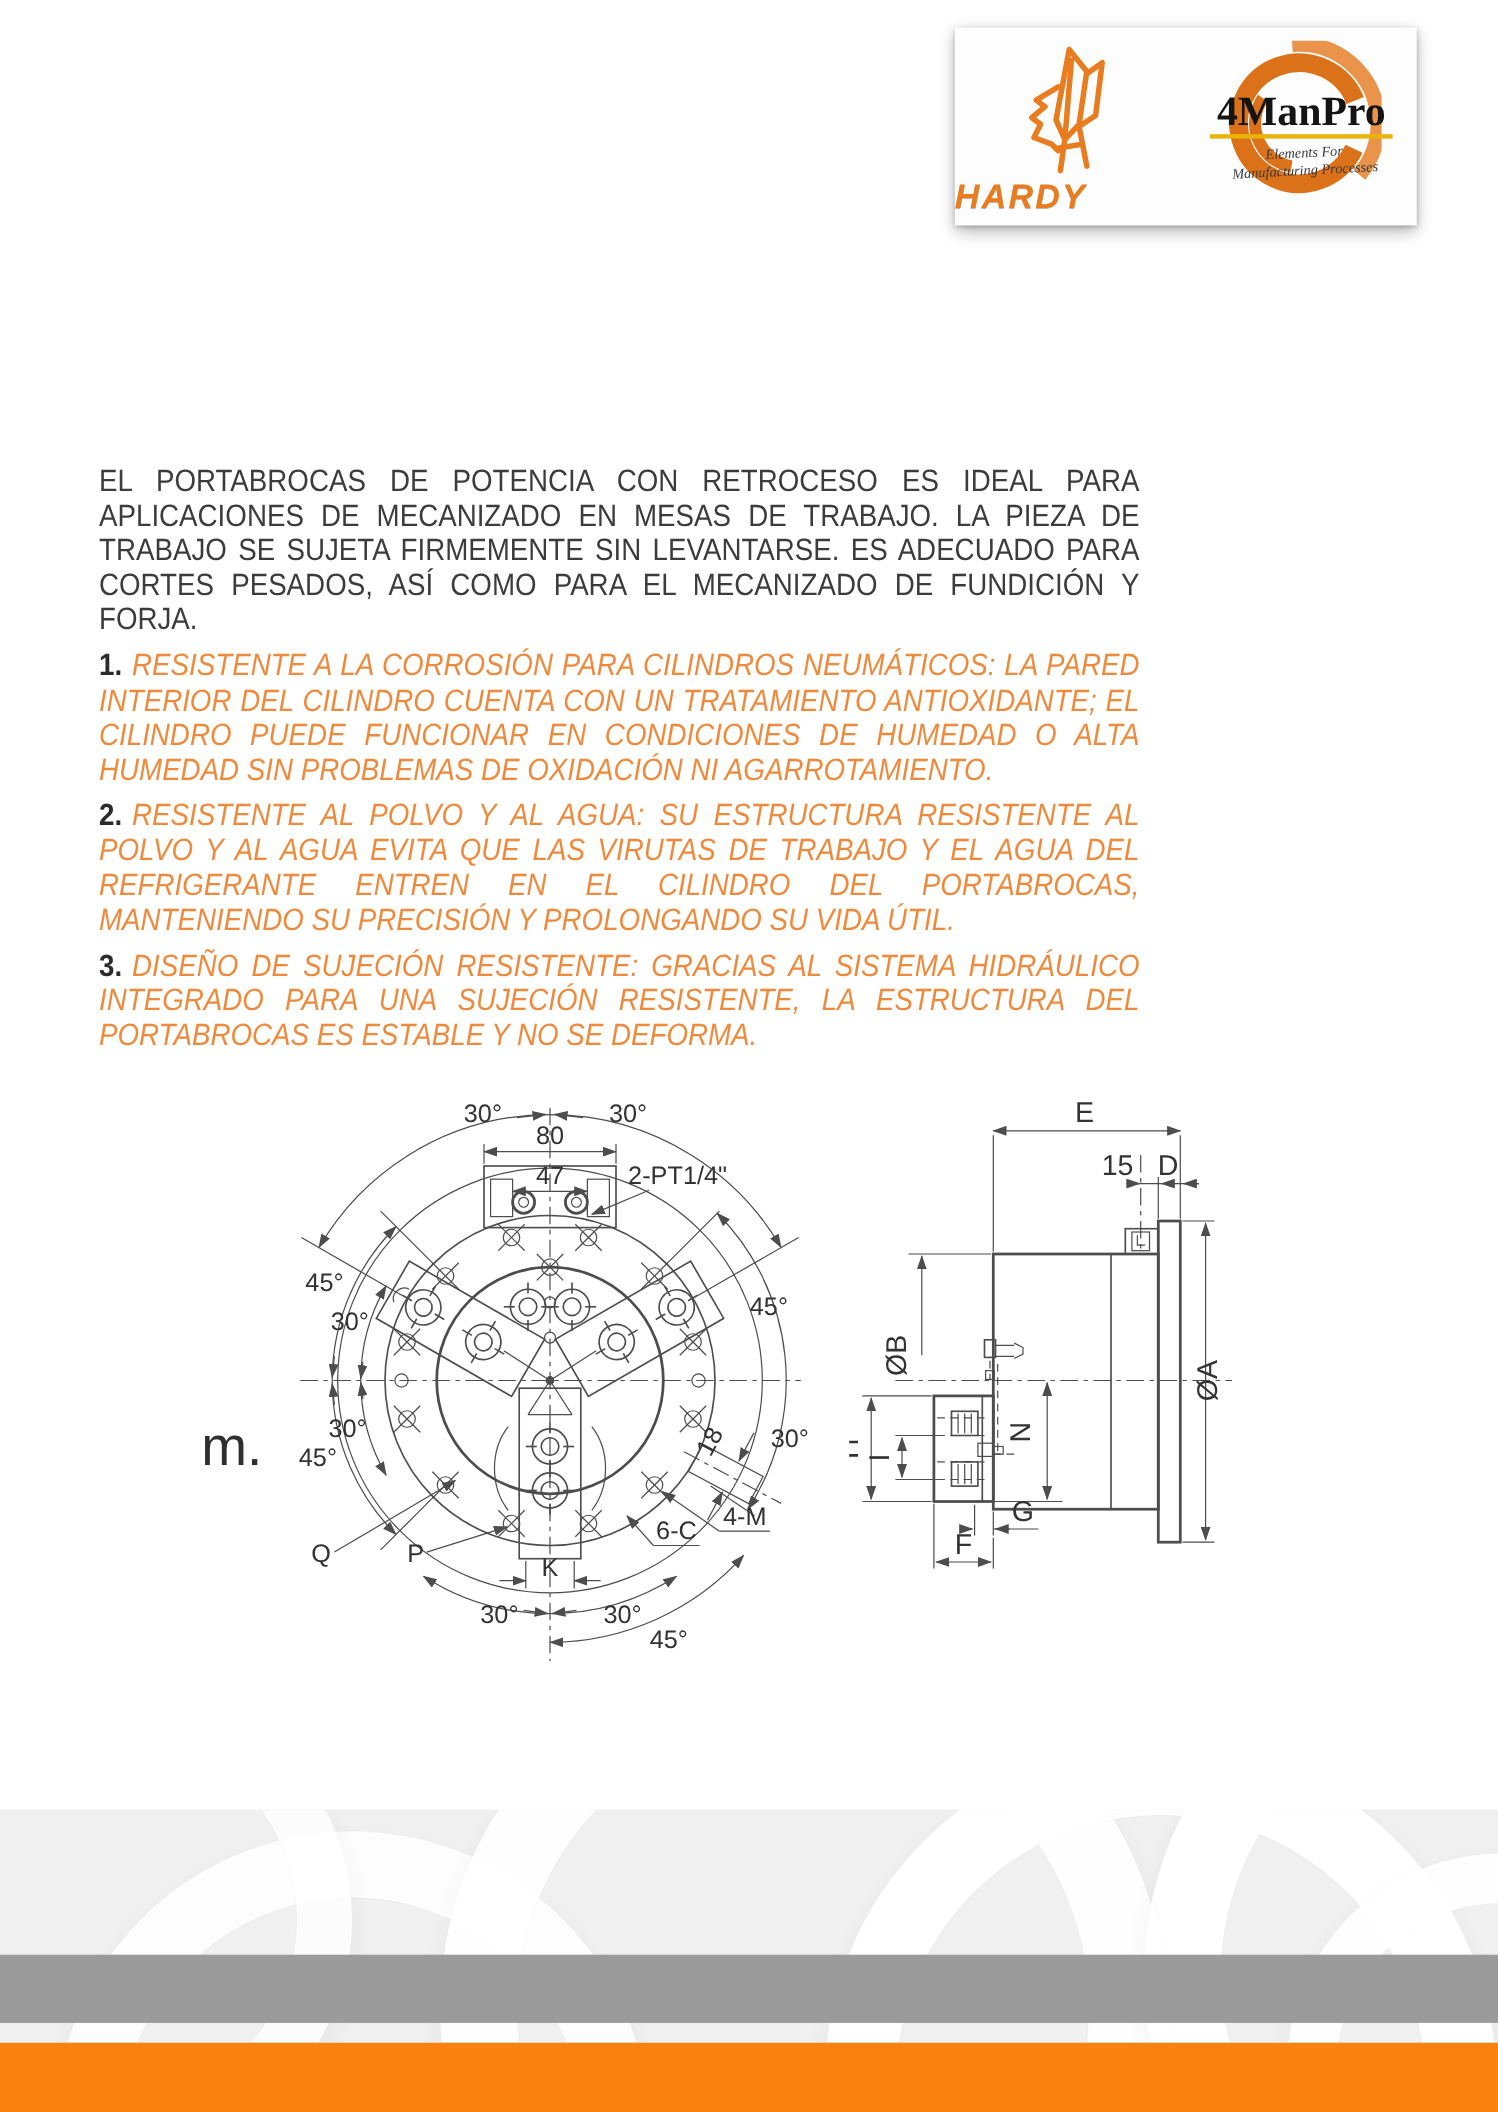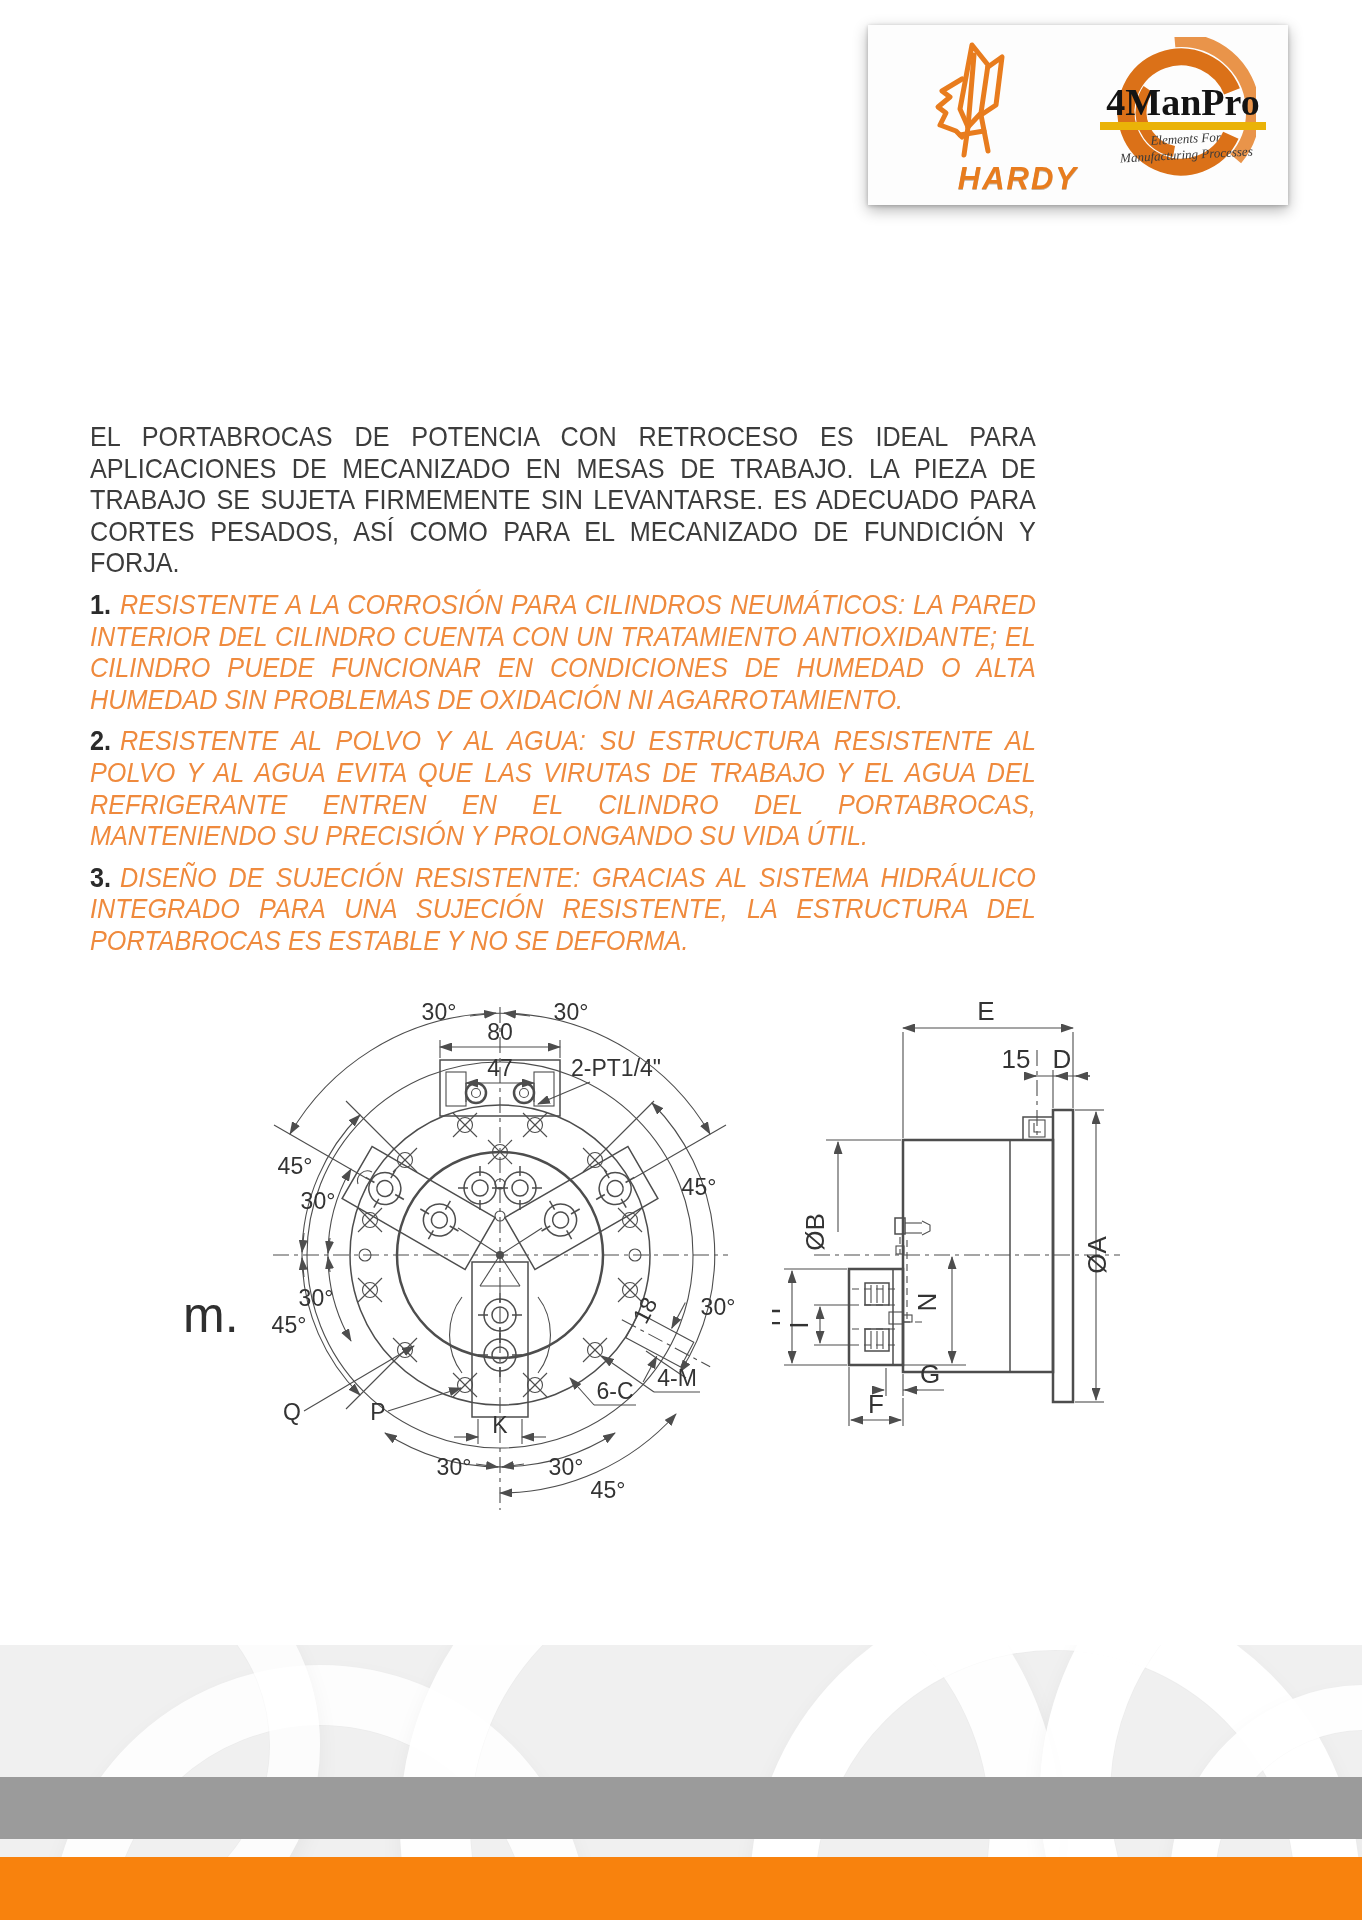--- a/index.html
+++ b/index.html
@@ -8,29 +8,29 @@
     font-family:"Liberation Sans",sans-serif;overflow:hidden;
   }
   
   .logo-card{
     position:absolute;left:868px;top:25px;width:420px;height:180px;background:#fdfdfd;
     box-shadow:0 5px 14px rgba(0,0,0,.30),0 1px 4px rgba(0,0,0,.22);
     display:flex;
   }
   .logo-half{position:relative;width:210px;height:100%;}
   .hardy-word{
-    position:absolute;left:0;right:0;bottom:8px;text-align:right;
+    position:absolute;left:0;right:0;bottom:8px;text-align:left;
     font-style:italic;font-weight:bold;font-size:31px;letter-spacing:2px;color:#e87c1e;
     text-shadow:0 1px 0 rgba(80,40,0,.35);
   }
   .manpro-swirl{position:absolute;left:28px;top:12px;}
   .manpro-word-wrap{position:absolute;left:0;right:0;top:58px;text-align:center;}
   .manpro-word{
     display:inline-block;font-family:"Liberation Serif",serif;font-weight:bold;font-size:38px;color:#141414;
-    border-bottom:8px solid #eab308;padding:0 6px 1px 6px;line-height:1;
+    border-bottom:4px solid #eab308;padding:0 6px 1px 6px;line-height:1;
   }
   .manpro-tagline{
     position:absolute;left:18px;top:106px;width:180px;text-align:center;
     font-family:"Liberation Serif",serif;font-style:italic;font-size:13px;line-height:1.2;color:#3a3a3a;
     transform:rotate(-3deg);
   }
   
   .text-block{
     position:absolute;left:90px;top:421px;width:1051px;
     transform:scaleX(0.9);transform-origin:0 0;

